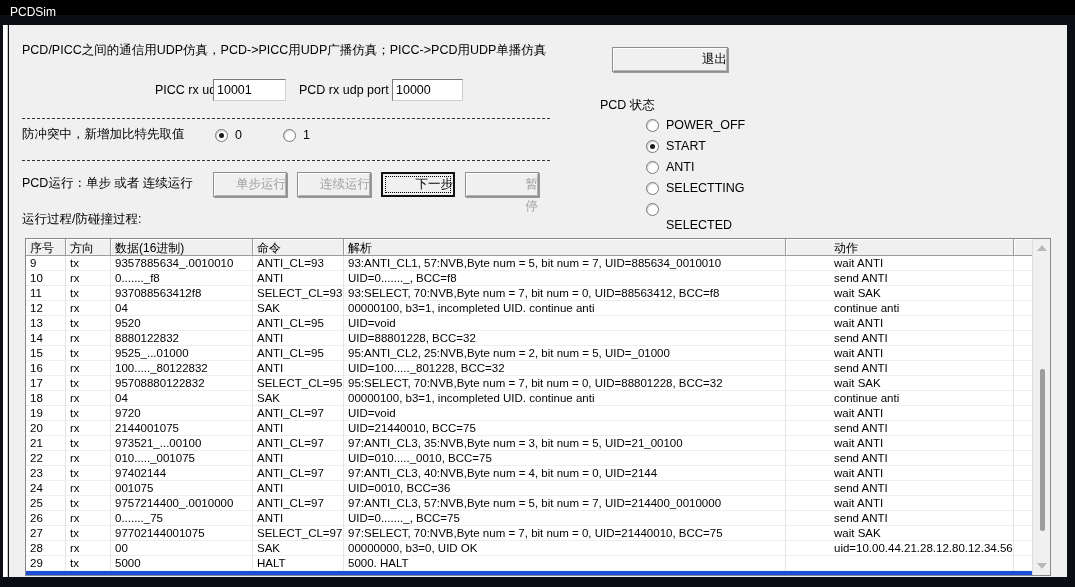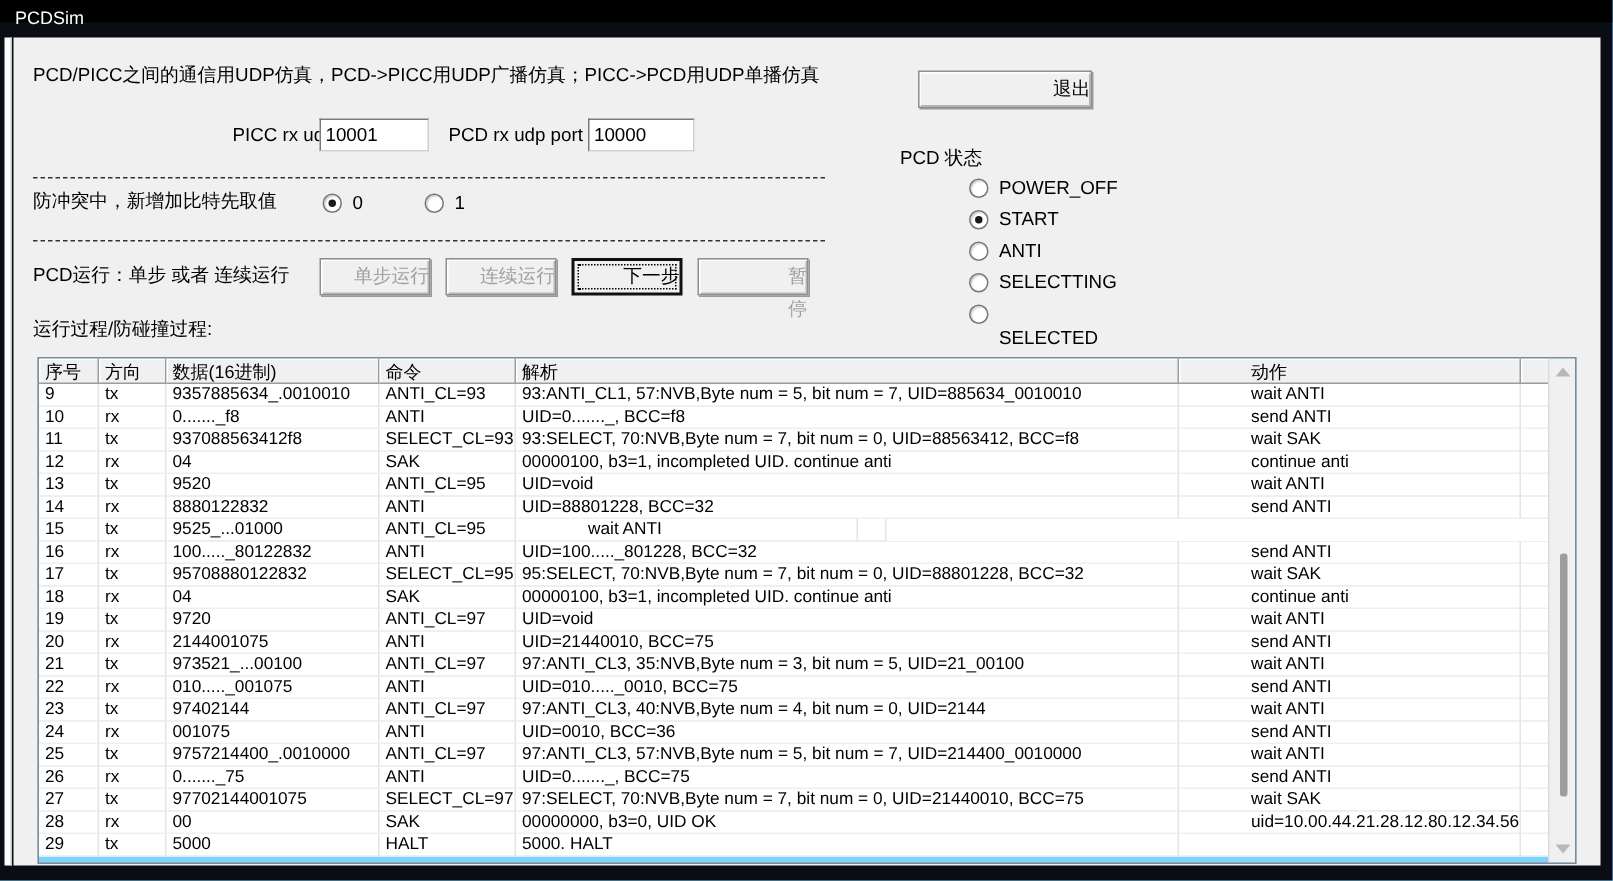--- a/index.html
+++ b/index.html
@@ -61,21 +61,21 @@
     box-shadow: inset 1px 1px 1px rgba(0,0,0,0.18);
   }
   .radio.checked::after {
     content: ""; position: absolute; left: 3px; top: 3px; width: 5px; height: 5px;
     border-radius: 50%; background: #1a1a1a;
   }
 
   
   .grid {
     position: absolute; left: 16px; top: 213px; width: 1026px; height: 338px;
-    background: #7dd3fc; border: 1px solid #828790; overflow: hidden;
+    background: #1d4ed8; border: 1px solid #828790; overflow: hidden;
   }
   .ghead { display: flex; height: 17px; background: #f0f0f0; }
   .hcell {
     font-size: 12px; color: #000; padding: 1px 0 0 4px;
     background: #f0f0f0;
     border-right: 1px solid #9c9c9c; border-bottom: 1px solid #9c9c9c;
     box-shadow: inset 1px 1px 0 #fff;
     white-space: nowrap; overflow: hidden;
   }
   .trow { display: flex; height: 15px; background: #fff; }
@@ -227,20 +227,21 @@
           <div class="tcell c3">ANTI</div>
           <div class="tcell c4">UID=88801228, BCC=32</div>
           <div class="tcell c5">send ANTI</div>
           <div class="tcell c6"></div>
         </div>
         <div class="trow">
           <div class="tcell c0">15</div>
           <div class="tcell c1">tx</div>
           <div class="tcell c2">9525_...01000</div>
           <div class="tcell c3">ANTI_CL=95</div>
+          <div class="tcell c4">95:ANTI_CL2, 25:NVB,Byte num = 2, bit num = 5, UID=_01000</div>
           <div class="tcell c5">wait ANTI</div>
           <div class="tcell c6"></div>
         </div>
         <div class="trow">
           <div class="tcell c0">16</div>
           <div class="tcell c1">rx</div>
           <div class="tcell c2">100....._80122832</div>
           <div class="tcell c3">ANTI</div>
           <div class="tcell c4">UID=100....._801228, BCC=32</div>
           <div class="tcell c5">send ANTI</div>

